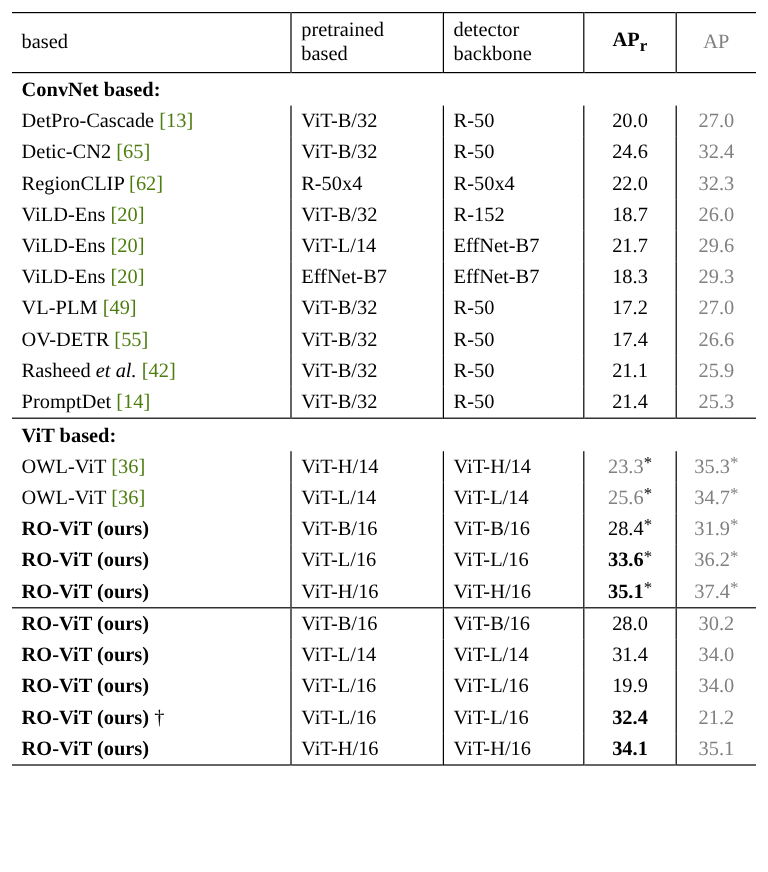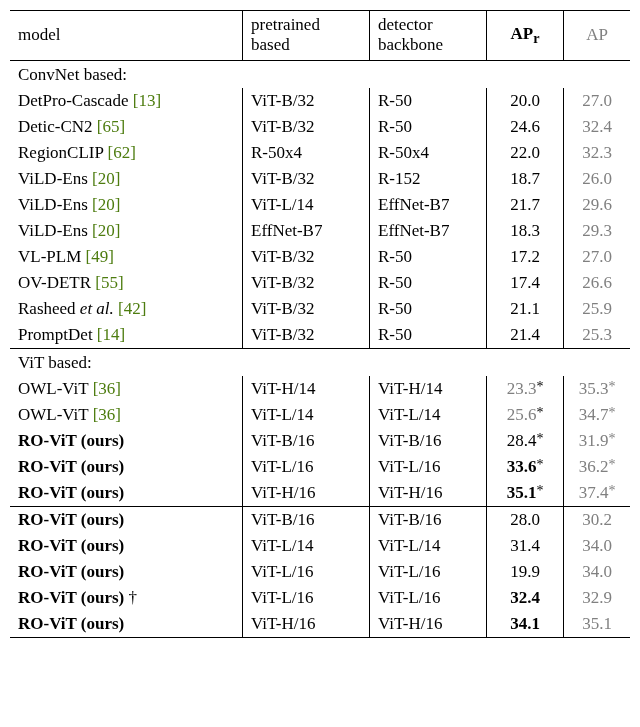--- a/index.html
+++ b/index.html
@@ -17,34 +17,34 @@
   th, td {
     padding: 3px 8px;
     text-align: left;
     vertical-align: middle;
     font-weight: normal;
   }
   .hdr td { padding-top: 4px; padding-bottom: 4px; }
   .bt { border-top: 1px solid #000; }
   .bb { border-bottom: 1px solid #000; margin-top: 25px; }
   .bl { border-left: 1px solid #000; }
-  .section td { font-weight: normal; padding-top: 4px; padding-bottom: 3px; }
+  .section td { font-weight: bold; padding-top: 4px; padding-bottom: 3px; }
   .grey { color: #808080; }
   .cite { color: #4d7c0f; }
   .bold { font-weight: bold; }
   .apcol { text-align: center; }
   .star { font-size: 14px; vertical-align: top; }
 </style>
 </head>
 <body>
 
 <table>
   <tbody>
       <tr class="hdr bt">
-    <td>model</td>
+    <td>based</td>
     <td class="bl" style="width:110px;line-height:1.2">
       <span>pretrained based</span>
     </td>
     <td class="bl" style="width:100px;line-height:1.2">
       <span>detector backbone</span>
     </td>
     <td class="bl apcol" style="width:60px">
       <b><span>AP</span><sub>r</sub></b>
     </td>
     <td class="bl grey apcol" style="width:50px">AP</td>
@@ -189,21 +189,21 @@
         <td class="bl">ViT-L/16</td>
         <td class="bl">ViT-L/16</td>
         <td class="bl apcol">19.9</td>
         <td class="bl grey apcol">34.0</td>
       </tr>
       <tr>
         <td><span class="bold">RO-ViT (ours)</span> †</td>
         <td class="bl">ViT-L/16</td>
         <td class="bl">ViT-L/16</td>
         <td class="bl apcol"><span class="bold">32.4</span></td>
-        <td class="bl grey apcol">32.9</td>
+        <td class="bl grey apcol">21.2</td>
       </tr>
       <tr class="bb">
         <td><span class="bold">RO-ViT (ours)</span></td>
         <td class="bl">ViT-H/16</td>
         <td class="bl">ViT-H/16</td>
         <td class="bl apcol"><span class="bold">34.1</span></td>
         <td class="bl grey apcol">35.1</td>
       </tr>
     </tbody>
 </table>

